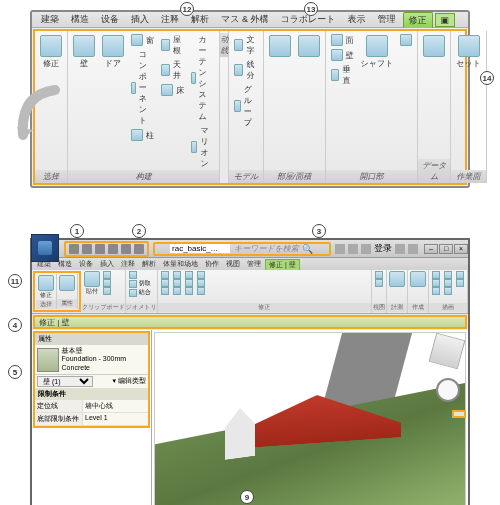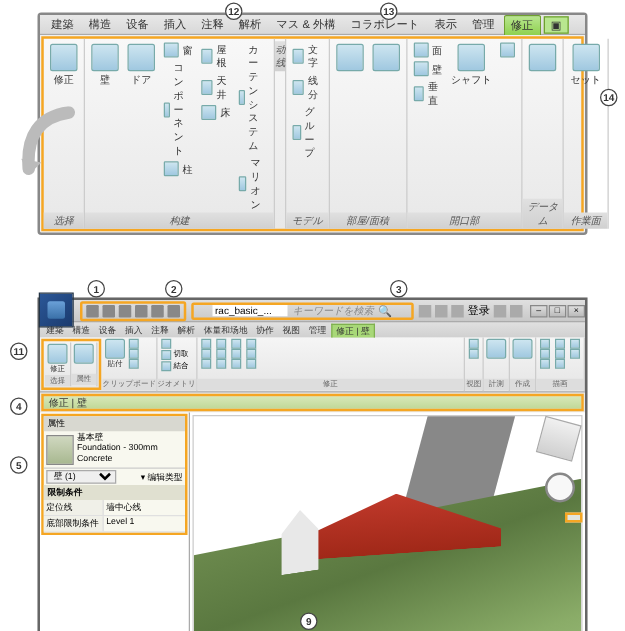--- a/index.html
+++ b/index.html
@@ -60,21 +60,21 @@
   
   .options-bar { background: linear-gradient(#d8e8b8,#c0d898); height: 14px; border: 2px solid #f5a623; margin: 1px; display:flex; align-items:center; padding: 0 4px; font-size: 8px; color:#333;}
   
   .workspace { display: flex; height: 260px; background: #fff;}
   .left-col { width: 120px; display:flex; flex-direction:column; border-right: 1px solid #aaa;}
   
   .prop-panel { border: 2px solid #f5a623; margin: 1px; flex: 0 0 auto; background:#f8f8ef;}
   .prop-head { display:flex; align-items:center; padding: 2px; gap: 3px; border-bottom: 1px solid #ccc;}
   .prop-head .pic { width: 24px; height: 24px; background: linear-gradient(#d0d8c0,#a8b890); border:1px solid #888;}
   .prop-head .ptxt { font-size: 7px; line-height: 1.2;}
-  .prop-row { display:flex; align-items:center; font-size:7px; padding: 1px 2px; gap:20px;}
+  .prop-row { display:flex; font-size:7px; padding: 1px 2px; gap:20px;}
   .prop-row select, .prop-row input { font-size:7px; border:1px solid #aaa; padding:0 1px; flex:1; min-width:0;}
   .prop-section { background: #e0e0d0; font-size:7px; padding: 1px 3px; font-weight:bold;}
   .prop-grid { }
   .prop-grid .pr { display:flex; font-size:7px; border-bottom: 1px solid #e0e0e0;}
   .prop-grid .pr .k { width: 48px; padding: 1px 2px; background:#f0f0e8; border-right:1px solid #ddd; white-space:nowrap; overflow:hidden;}
   .prop-grid .pr .v { flex:1; padding: 1px 2px; white-space:nowrap; overflow:hidden;}
   
   .view-area { flex:1; position:relative; background: #fff; overflow:hidden;}
   .view-3d { position:absolute; inset: 2px 2px 2px 2px; border: 1px solid #ccc;}
   

